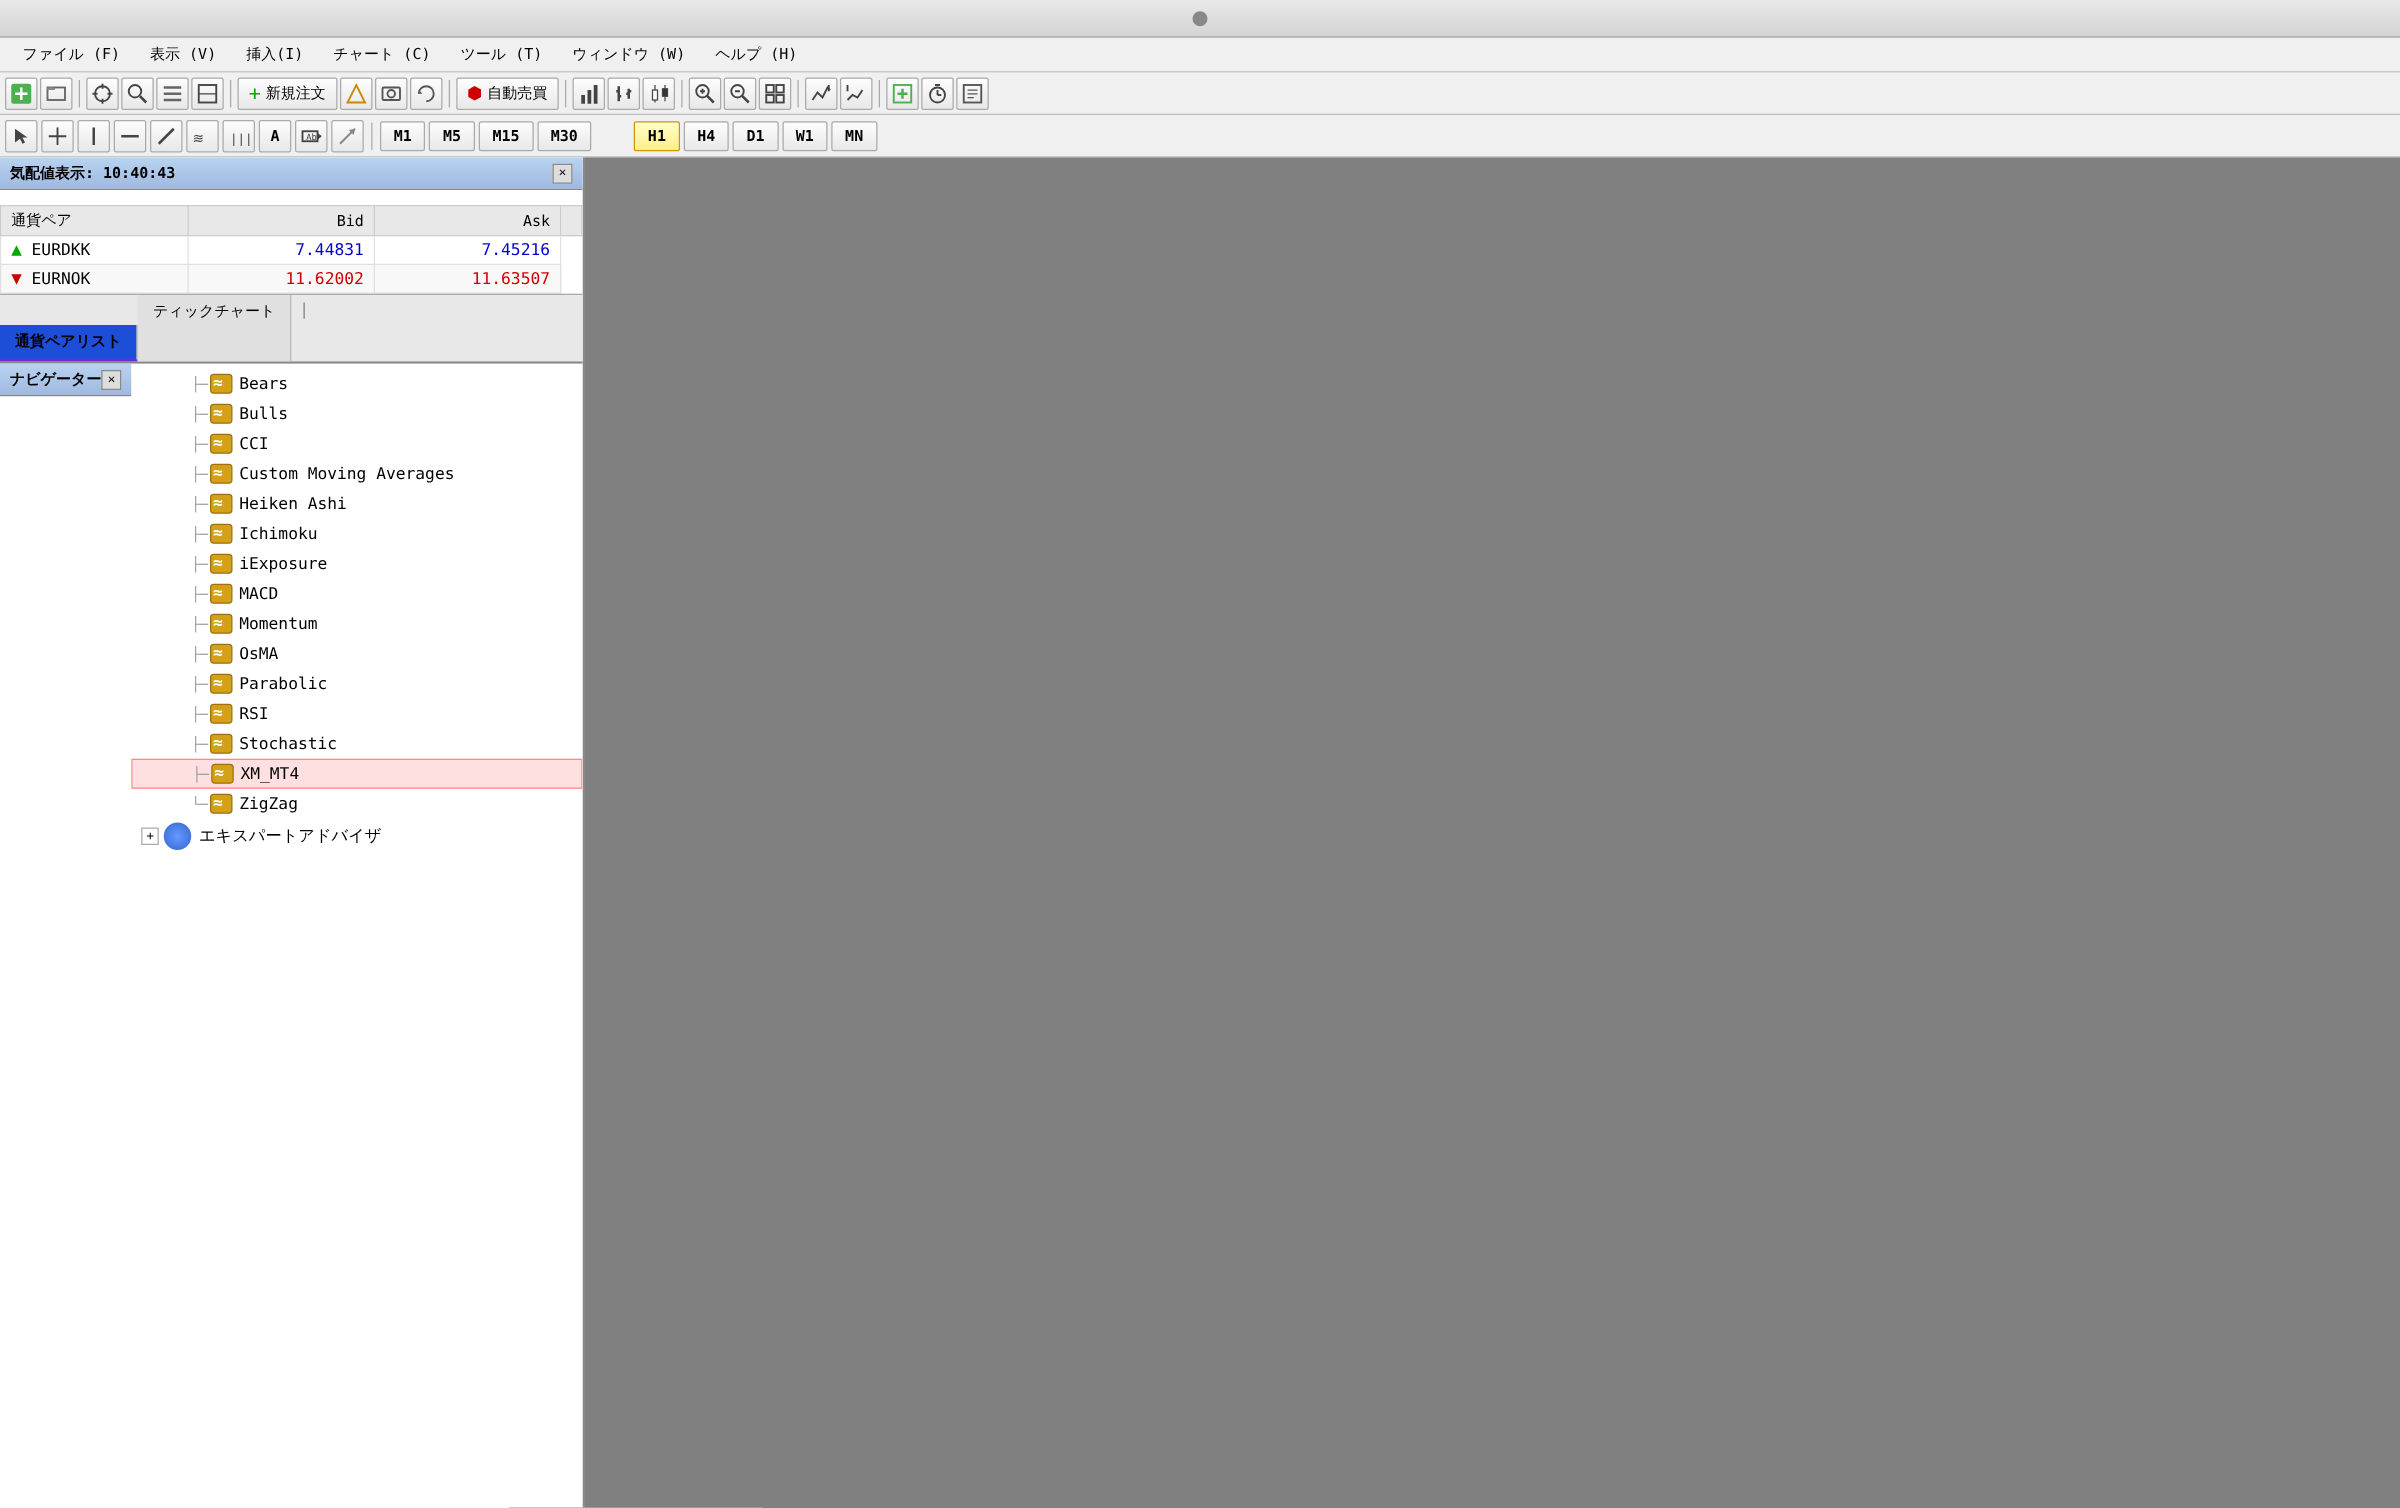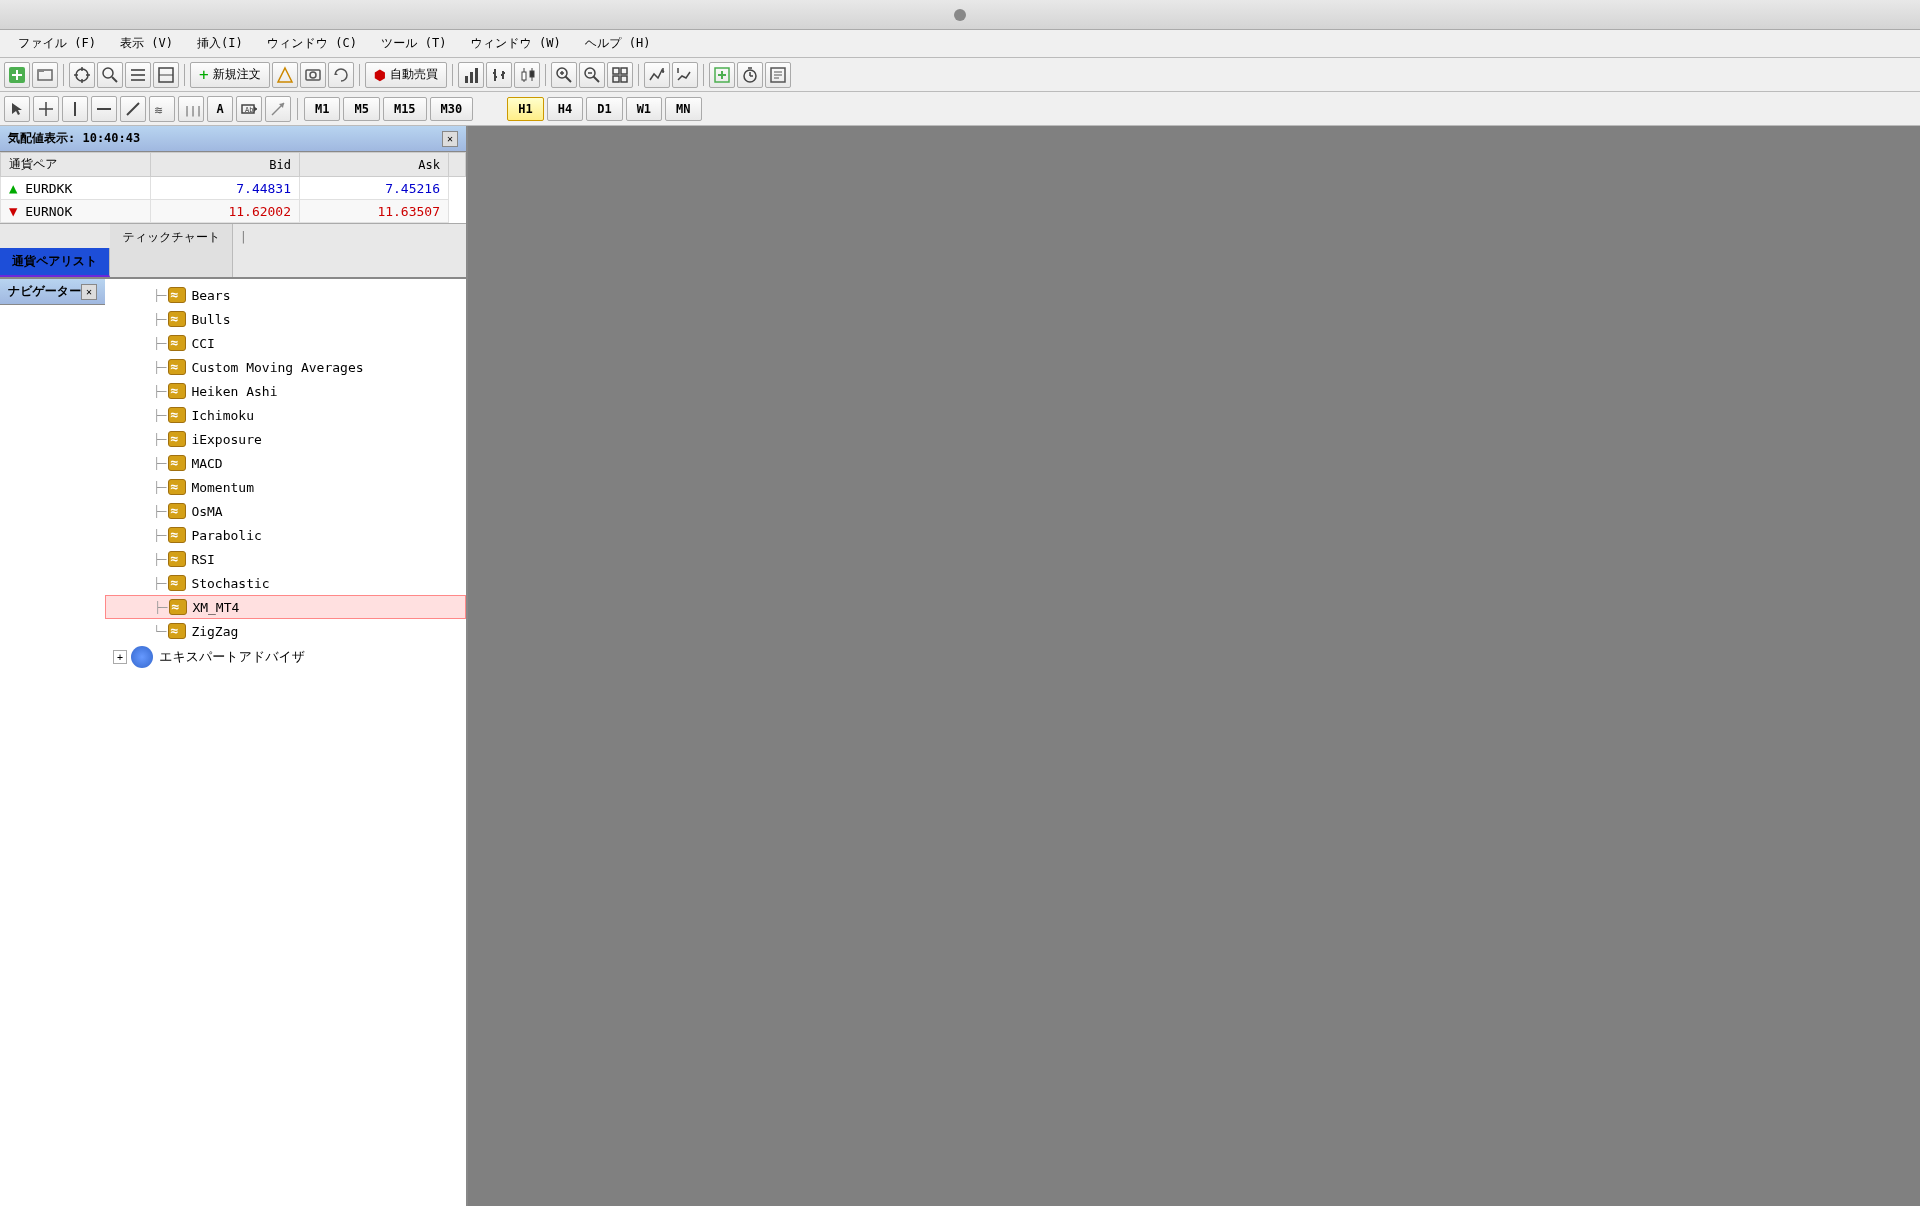--- a/index.html
+++ b/index.html
@@ -173,20 +173,21 @@
       display: flex;
       align-items: center;
       justify-content: center;
       cursor: pointer;
       font-size: 10px;
     }
 
     .market-table {
       width: 100%;
       border-collapse: collapse;
+      margin-top: 12px;
     }
     .market-table th {
       background: #e8e8e8;
       border: 1px solid #ccc;
       padding: 3px 8px;
       font-size: 12px;
       font-weight: normal;
       text-align: right;
     }
     .market-table th:first-child { text-align: left; }
@@ -319,21 +320,21 @@
 <body>
 
 <div class="title-bar">
   <div class="title-bar-dot"></div>
 </div>
 
 <div class="menu-bar">
   <span class="menu-item">ファイル (F)</span>
   <span class="menu-item">表示 (V)</span>
   <span class="menu-item">挿入(I)</span>
-  <span class="menu-item">ウィンドウ (C)</span>
+  <span class="menu-item">チャート (C)</span>
   <span class="menu-item">ツール (T)</span>
   <span class="menu-item">ウィンドウ (W)</span>
   <span class="menu-item">ヘルプ (H)</span>
 </div>
 
 <div class="toolbar1">
 
   <div class="tb-btn" title="新規チャート">
     <svg width="18" height="18" viewBox="0 0 18 18">
       <rect x="1" y="1" width="16" height="16" fill="#4caf50" rx="2"></rect>

